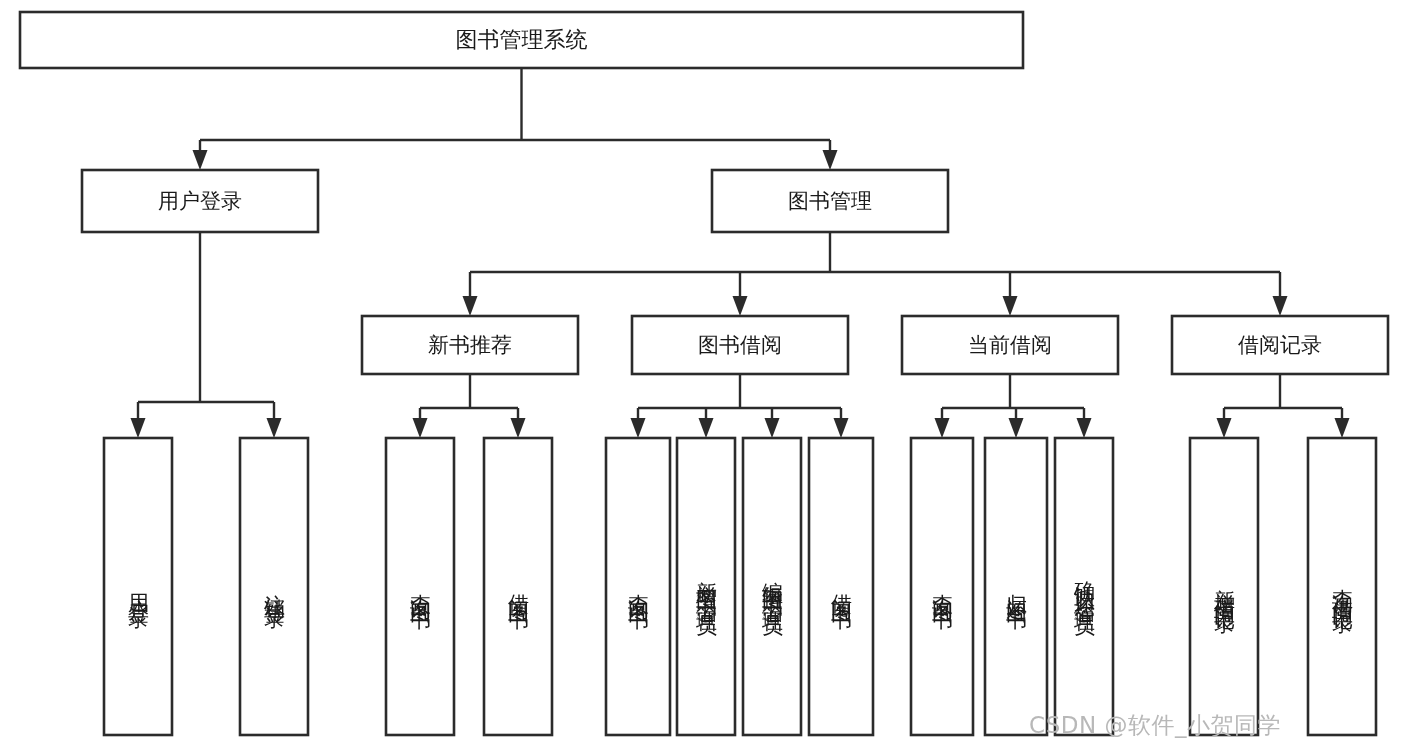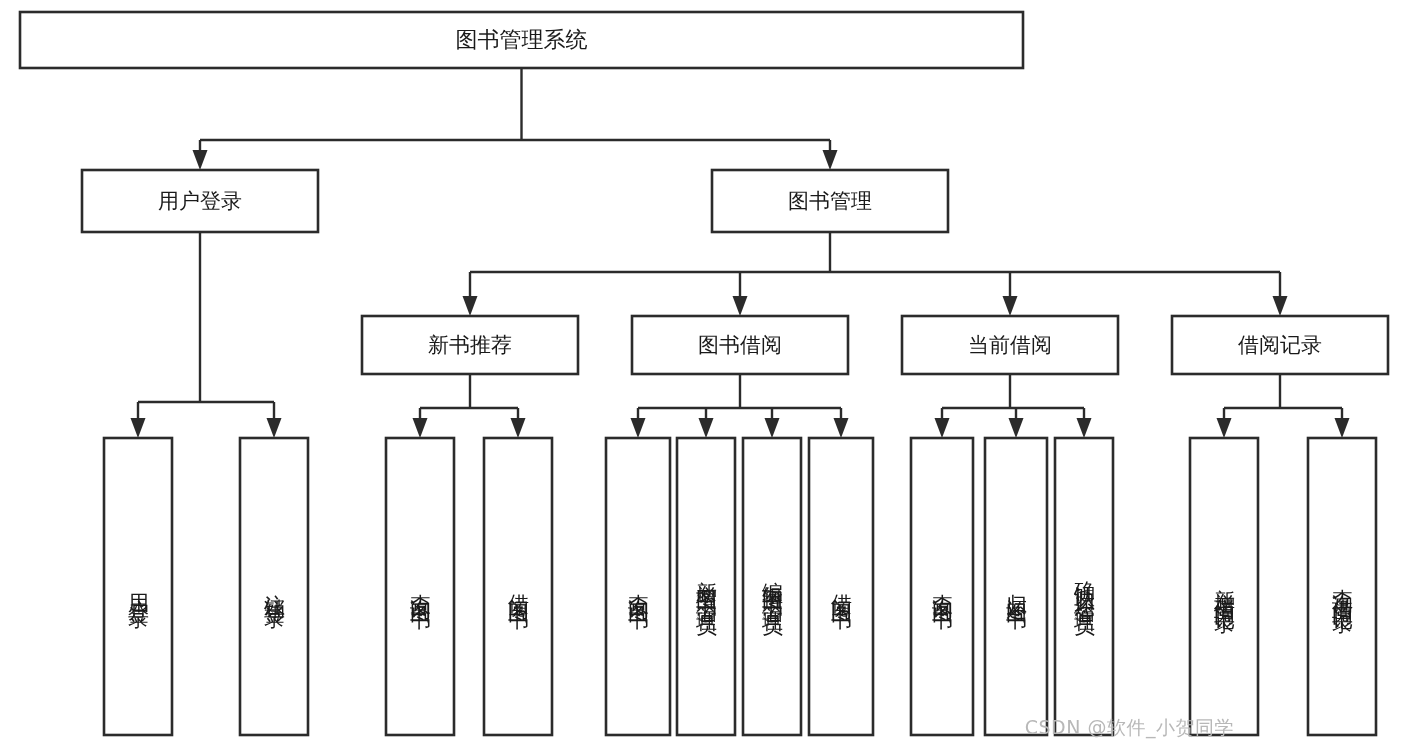--- a/index.html
+++ b/index.html
@@ -11,20 +11,21 @@
     width: 1405px;
     height: 747px;
     font-family: "DejaVu Sans", "Liberation Sans", sans-serif;
     overflow: hidden;
   }
   #diagram-root {
     position: relative;
     width: 1250px;
     height: 747px;
     background: #ffffff;
+    padding-left: 35px;
   }
   svg#tree-svg {
     position: absolute;
     top: 0;
     left: 0;
     width: 1405px;
     height: 747px;
   }
   .node-box {
     fill: #ffffff;
@@ -61,24 +62,24 @@
     font-family: "DejaVu Sans", "Liberation Sans", sans-serif;
     font-size: 21px;
     line-height: 1;
     letter-spacing: 5px;
     color: #1a1a1a;
     white-space: nowrap;
     pointer-events: none;
   }
   #watermark {
     position: absolute;
-    right: 16px;
+    right: 4px;
     bottom: 6px;
     font-family: "DejaVu Sans", "Liberation Sans", sans-serif;
-    font-size: 19px;
+    font-size: 23px;
     color: #b8b8b8;
     letter-spacing: 0.5px;
     white-space: nowrap;
   }
 </style>
 </head>
 <body>
 
 <div id="diagram-root">
 

